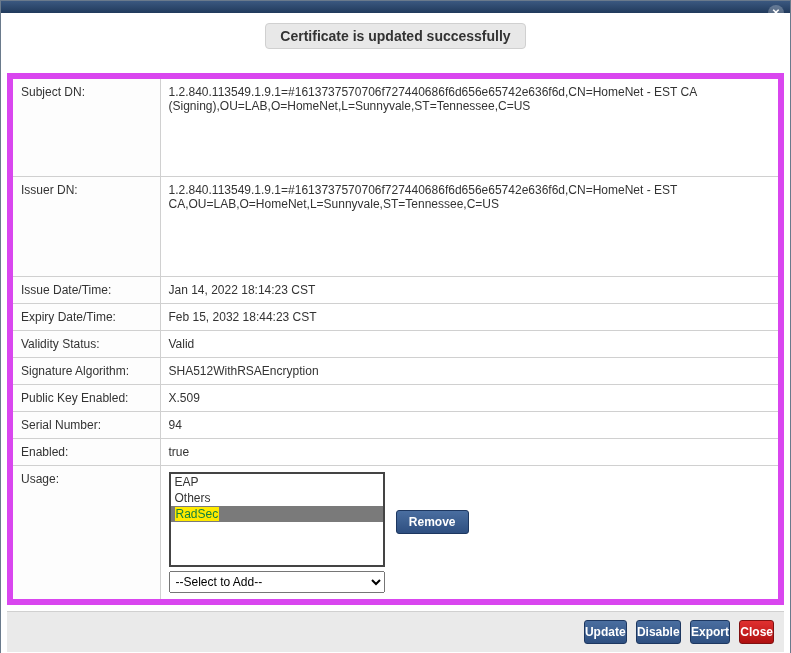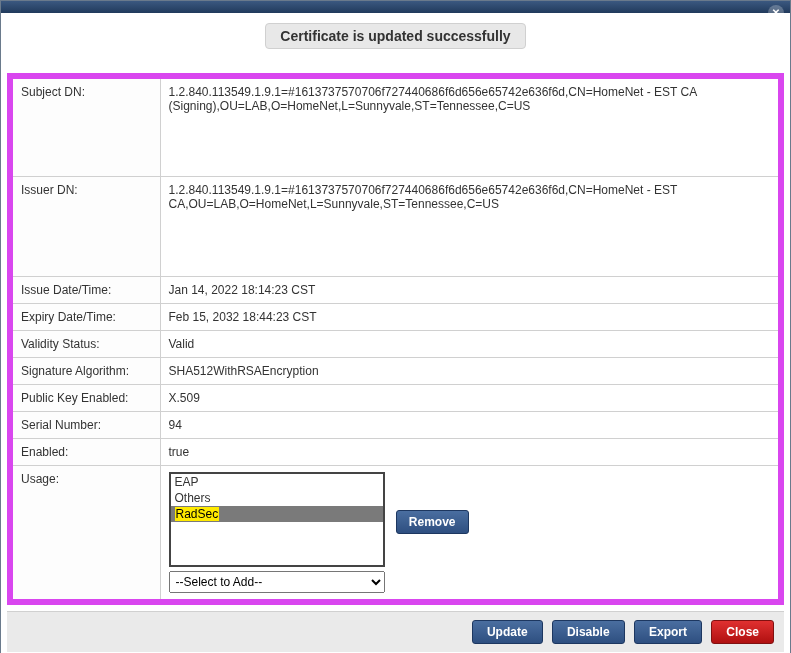--- a/index.html
+++ b/index.html
@@ -94,21 +94,21 @@
     bottom: 0;
     width: 4px;
     background: #ffea00;
   }
   .usage-item.selected {
     background: #7a7a7a;
     color: #fff;
   }
   .usage-item.highlight span.hl {
     background: #ffea00;
-    color: #000000;
+    color: #15803d;
     padding: 0 1px;
   }
   .remove-btn {
     display: inline-block;
     vertical-align: top;
     margin-left: 8px;
     margin-top: 38px;
     background: linear-gradient(to bottom, #4a6ea0 0%, #2e4f80 100%);
     color: #fff;
     border: 1px solid #1d3760;
@@ -128,21 +128,21 @@
     background: #eaeaea;
     border-top: 1px solid #d0d0d0;
     padding: 8px 10px;
     text-align: right;
     margin: 0 6px 6px 6px;
   }
   .btn {
     display: inline-block;
     color: #fff;
     border-radius: 3px;
-    padding: 4px 14px;
+    padding: 4px 0;
     font-weight: bold;
     font-size: 12px;
     margin-left: 6px;
     cursor: pointer;
     border: 1px solid #1d3760;
     background: linear-gradient(to bottom, #4a6ea0 0%, #2e4f80 100%);
   }
   .btn.red {
     background: linear-gradient(to bottom, #e03030 0%, #b01010 100%);
     border: 1px solid #801010;

